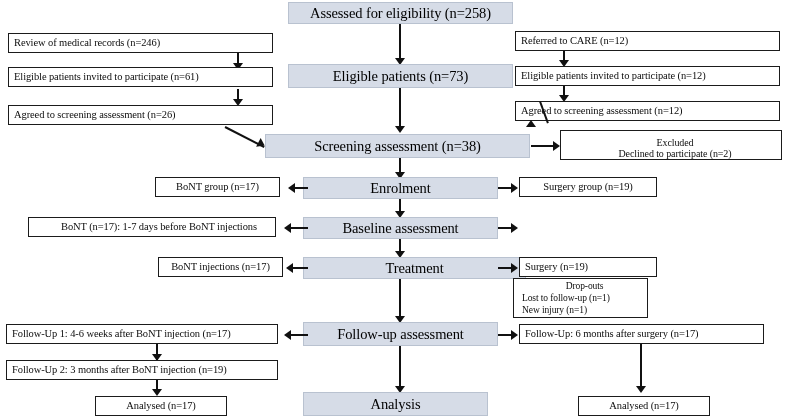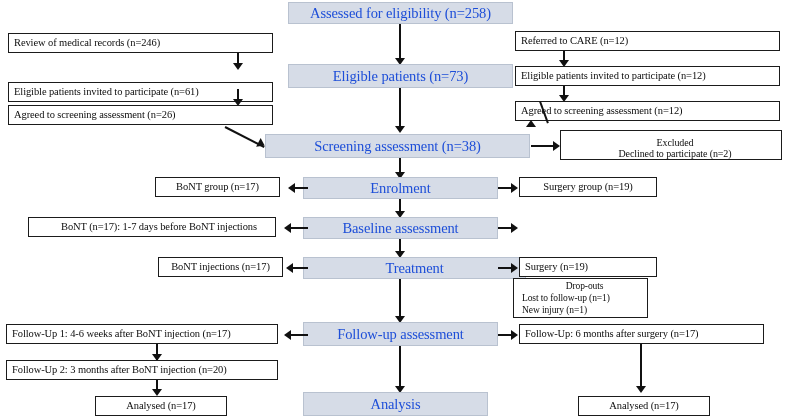--- a/index.html
+++ b/index.html
@@ -22,21 +22,21 @@
     justify-content:center;
     text-align:center;
     line-height:1.12;
     letter-spacing:-0.1px;
   }
   
   .shaded{
     background:#d6dce7;
     border:1px solid #b9c2d0;
     font-size:14.5px;
-    color:#1d4ed8;
+    color:#000000;
   }
   
   .plain{
     background:#ffffff;
     border:1.4px solid #1b1b1b;
     font-size:10.5px;
     color:#0d0d0d;
   }
   .plain.left-align{
     justify-content:flex-start;
@@ -127,21 +127,21 @@
   <div class="ln vln" style="left:399px;top:346px;width:2.4px;height:44px;"></div>
   <div class="arrow-d" style="left:395px;top:386px;"></div>
 
   <div class="box shaded" style="left:303px;top:392px;width:185px;height:24px;">Analysis</div>
 
   <div class="box plain left-align" style="left:8px;top:33px;width:265px;height:20px;">Review of medical records (n=246)</div>
 
   <div class="ln vln" style="left:237px;top:53px;width:2.4px;height:15px;"></div>
   <div class="arrow-d" style="left:233px;top:63px;"></div>
 
-  <div class="box plain left-align" style="left:8px;top:82px;width:265px;height:20px;">Eligible patients invited to participate (n=61)</div>
+  <div class="box plain left-align" style="left:8px;top:67px;width:265px;height:20px;">Eligible patients invited to participate (n=61)</div>
 
   <div class="ln vln" style="left:237px;top:89px;width:2.4px;height:15px;"></div>
   <div class="arrow-d" style="left:233px;top:99px;"></div>
 
   <div class="box plain left-align" style="left:8px;top:105px;width:265px;height:20px;">Agreed to screening assessment (n=26)</div>
 
   <div class="diag" style="left:225px;top:126px;width:44px;transform:rotate(27deg);"></div>
   <div class="arrow-r" style="left:258px;top:139px;transform:rotate(27deg);"></div>
 
   <div class="box plain left-align" style="left:515px;top:31px;width:265px;height:20px;">Referred to CARE (n=12)</div>
@@ -196,21 +196,21 @@
     <span>New injury (n=1)</span>
   </div>
 
   <div class="ln hln" style="left:288px;top:334px;width:20px;height:2.4px;"></div>
   <div class="arrow-l" style="left:284px;top:330px;"></div>
   <div class="box plain left-align" style="left:6px;top:324px;width:272px;height:20px;">Follow-Up 1: 4-6 weeks after BoNT injection (n=17)</div>
 
   <div class="ln vln" style="left:156px;top:344px;width:2.4px;height:16px;"></div>
   <div class="arrow-d" style="left:152px;top:354px;"></div>
 
-  <div class="box plain left-align" style="left:6px;top:360px;width:272px;height:20px;">Follow-Up 2: 3 months after BoNT injection (n=20)</div>
+  <div class="box plain left-align" style="left:6px;top:360px;width:272px;height:20px;">Follow-Up 2: 3 months after BoNT injection (n=19)</div>
 
   <div class="ln vln" style="left:156px;top:380px;width:2.4px;height:13px;"></div>
   <div class="arrow-d" style="left:152px;top:389px;"></div>
 
   <div class="box plain" style="left:95px;top:396px;width:132px;height:20px;">Analysed (n=17)</div>
 
   <div class="ln hln" style="left:498px;top:334px;width:16px;height:2.4px;"></div>
   <div class="arrow-r" style="left:511px;top:330px;"></div>
   <div class="box plain left-align" style="left:519px;top:324px;width:245px;height:20px;">Follow-Up: 6 months after surgery (n=17)</div>
 

